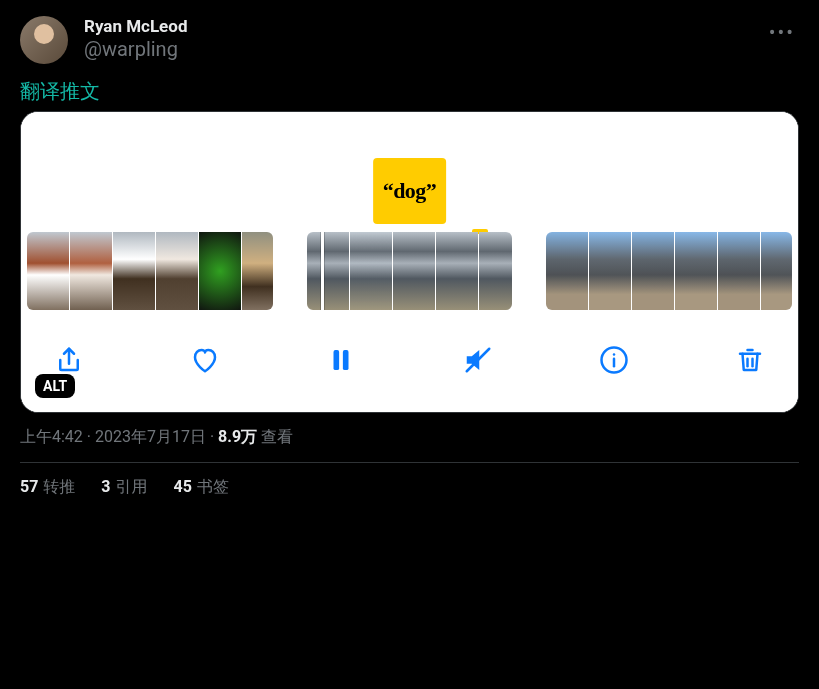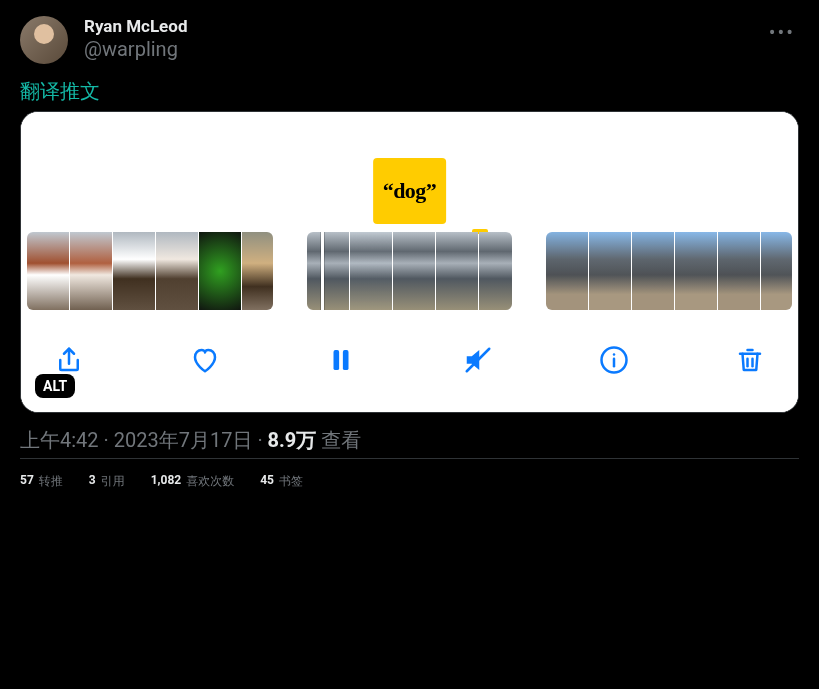--- a/index.html
+++ b/index.html
@@ -164,31 +164,31 @@
     color: #fff;
     font-weight: 700;
     font-size: 14px;
     padding: 4px 8px;
     border-radius: 8px;
     cursor: pointer;
   }
 
   .meta-line {
     color: #71767b;
-    font-size: 20px;
-    padding-bottom: 4px;
+    font-size: 16px;
+    padding-bottom: 14px;
     border-bottom: 1px solid #2f3336;
   }
   .meta-line .views-num { color: #e7e9ea; font-weight: 700; }
 
   .counts {
     display: flex;
     gap: 26px;
     padding: 14px 0 2px 0;
-    font-size: 12px;
+    font-size: 16px;
     color: #71767b;
   }
   .counts .count-item { display: flex; gap: 5px; cursor: pointer; }
   .counts strong { color: #e7e9ea; font-weight: 700; }
 </style>
 </head>
 <body>
 
 <div class="tweet">
 
@@ -291,22 +291,18 @@
   <div class="counts">
     <div class="count-item">
       <strong>57</strong>
       <span>转推</span>
     </div>
     <div class="count-item">
       <strong>3</strong>
       <span>引用</span>
     </div>
     <div class="count-item">
-      <strong>1,082</strong>
-      <span>喜欢次数</span>
-    </div>
-    <div class="count-item">
       <strong>45</strong>
       <span>书签</span>
     </div>
   </div>
 
 </div>
 
 </body></html>

